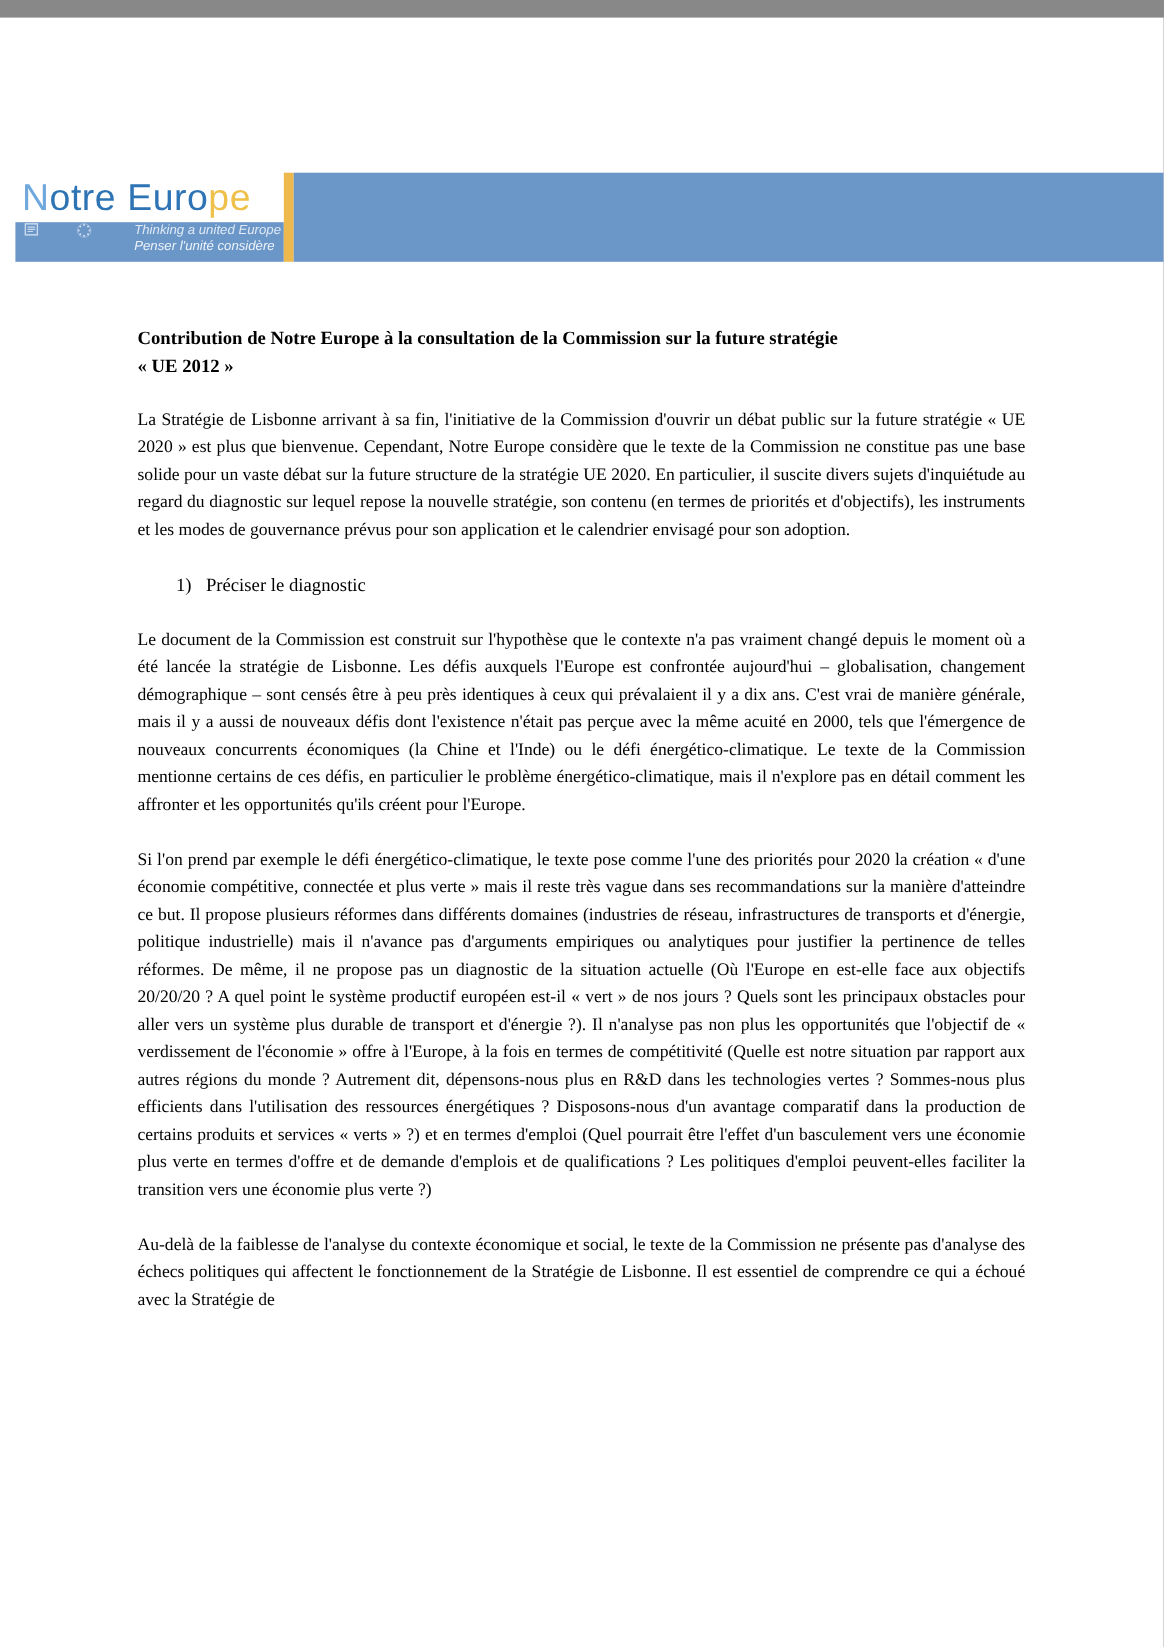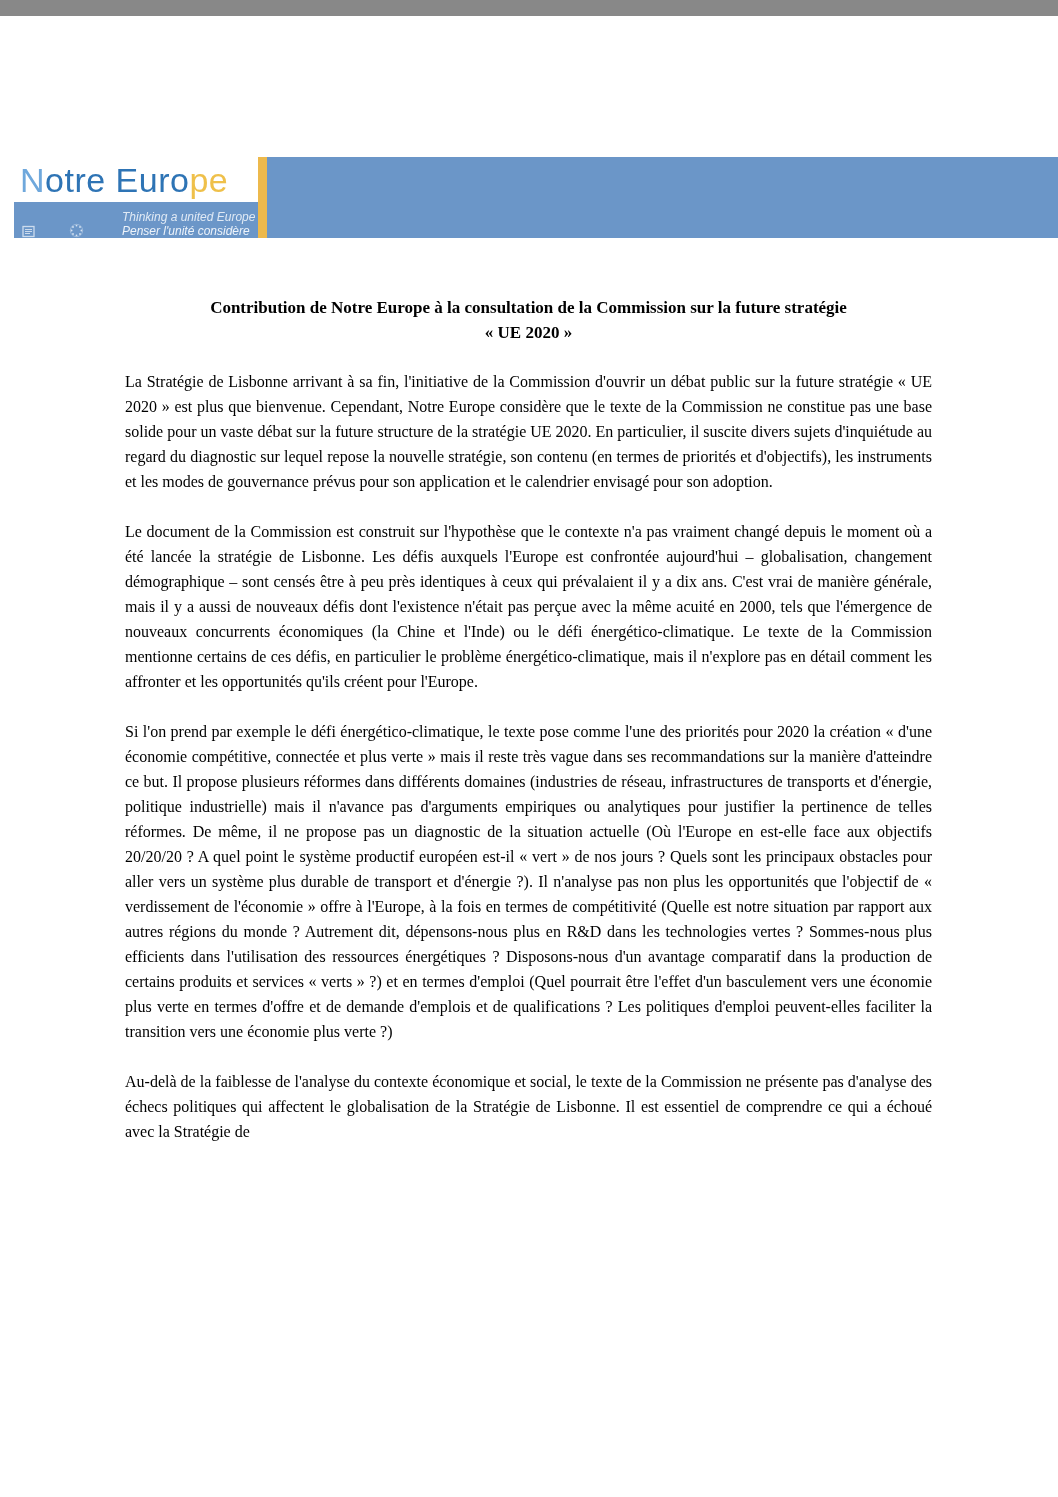--- a/index.html
+++ b/index.html
@@ -47,21 +47,21 @@
     letter-spacing: 0.5px;
     white-space: nowrap;
   }
   .logo-n     { color: var(--logo_n_blue, #6FA8DC); }
   .logo-main  { color: var(--logo_blue, #2E74B5); }
   .logo-accent{ color: var(--logo_accent_gold, #EFC04A); }
   .tag-strip {
     flex: 1;
     background: var(--banner_blue, #6B96C8);
     display: flex;
-    align-items: flex-end;
+    align-items: flex-start;
     padding-left: 8px;
     gap: 28px;
   }
   .strip-icon { display: inline-flex; align-items: center; margin-right: 6px; opacity: 0.85; }
   .tag-text {
     font-family: "Liberation Sans", sans-serif;
     font-style: italic;
     font-size: 12px;
     line-height: 14px;
     color: var(--tagline_color, #EDF3FA);
@@ -82,21 +82,20 @@
   .content {
     position: absolute;
     top: 279px;
     left: 125px;
     width: 807px;
   }
   .doc-title {
     font-size: 17px;
     font-weight: bold;
     line-height: 25px;
-    text-align: center;
     margin-bottom: 24px;
   }
   .para {
     font-size: 16px;
     line-height: 25px;
     text-align: justify;
     margin-bottom: 25px;
   }
   .section-heading {
     font-size: 17px;
@@ -146,24 +145,27 @@
         </span>
       </div>
     </div>
     <div class="gold-stripe"></div>
     <div class="blue-bar"></div>
   </header>
 
   <main class="content">
     <h1 class="doc-title">
       <span>Contribution de Notre Europe à la consultation de la Commission sur la future stratégie</span><br>
-      <span>« UE 2020 »</span>
+      <span>« UE 2012 »</span>
     </h1>
 
     <p class="para">La Stratégie de Lisbonne arrivant à sa fin, l'initiative de la Commission d'ouvrir un débat public sur la future stratégie « UE 2020 » est plus que bienvenue. Cependant, Notre Europe considère que le texte de la Commission ne constitue pas une base solide pour un vaste débat sur la future structure de la stratégie UE 2020. En particulier, il suscite divers sujets d'inquiétude au regard du diagnostic sur lequel repose la nouvelle stratégie, son contenu (en termes de priorités et d'objectifs), les instruments et les modes de gouvernance prévus pour son application et le calendrier envisagé pour son adoption.</p>
 
+    <div class="section-heading">
+      <span class="sec-num">1)</span><span>Préciser le diagnostic</span>
+    </div>
 
     <p class="para">Le document de la Commission est construit sur l'hypothèse que le contexte n'a pas vraiment changé depuis le moment où a été lancée la stratégie de Lisbonne. Les défis auxquels l'Europe est confrontée aujourd'hui – globalisation, changement démographique – sont censés être à peu près identiques à ceux qui prévalaient il y a dix ans. C'est vrai de manière générale, mais il y a aussi de nouveaux défis dont l'existence n'était pas perçue avec la même acuité en 2000, tels que l'émergence de nouveaux concurrents économiques (la Chine et l'Inde) ou le défi énergético-climatique. Le texte de la Commission mentionne certains de ces défis, en particulier le problème énergético-climatique, mais il n'explore pas en détail comment les affronter et les opportunités qu'ils créent pour l'Europe.</p>
     <p class="para">Si l'on prend par exemple le défi énergético-climatique, le texte pose comme l'une des priorités pour 2020 la création « d'une économie compétitive, connectée et plus verte » mais il reste très vague dans ses recommandations sur la manière d'atteindre ce but. Il propose plusieurs réformes dans différents domaines (industries de réseau, infrastructures de transports et d'énergie, politique industrielle) mais il n'avance pas d'arguments empiriques ou analytiques pour justifier la pertinence de telles réformes. De même, il ne propose pas un diagnostic de la situation actuelle (Où l'Europe en est-elle face aux objectifs 20/20/20 ? A quel point le système productif européen est-il « vert » de nos jours ? Quels sont les principaux obstacles pour aller vers un système plus durable de transport et d'énergie ?). Il n'analyse pas non plus les opportunités que l'objectif de « verdissement de l'économie » offre à l'Europe, à la fois en termes de compétitivité (Quelle est notre situation par rapport aux autres régions du monde ? Autrement dit, dépensons-nous plus en R&amp;D dans les technologies vertes ? Sommes-nous plus efficients dans l'utilisation des ressources énergétiques ? Disposons-nous d'un avantage comparatif dans la production de certains produits et services « verts » ?) et en termes d'emploi (Quel pourrait être l'effet d'un basculement vers une économie plus verte en termes d'offre et de demande d'emplois et de qualifications ? Les politiques d'emploi peuvent-elles faciliter la transition vers une économie plus verte ?)</p>
-    <p class="para">Au-delà de la faiblesse de l'analyse du contexte économique et social, le texte de la Commission ne présente pas d'analyse des échecs politiques qui affectent le globalisation de la Stratégie de Lisbonne. Il est essentiel de comprendre ce qui a échoué avec la Stratégie de</p>
+    <p class="para">Au-delà de la faiblesse de l'analyse du contexte économique et social, le texte de la Commission ne présente pas d'analyse des échecs politiques qui affectent le fonctionnement de la Stratégie de Lisbonne. Il est essentiel de comprendre ce qui a échoué avec la Stratégie de</p>
   </main>
 
 </div>
 
 </body></html>

